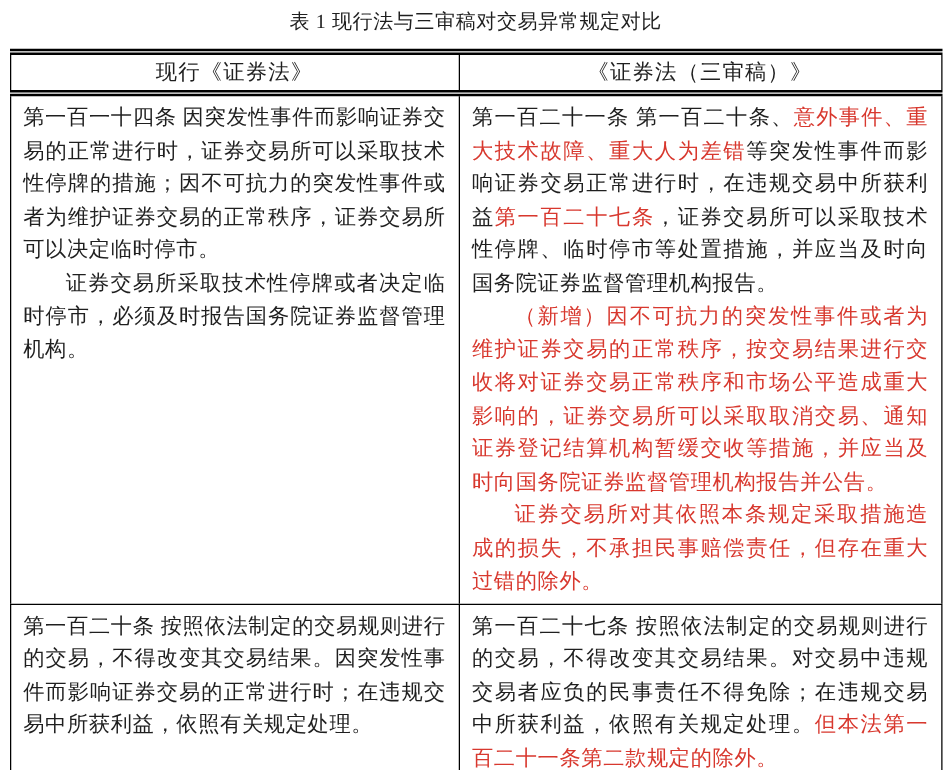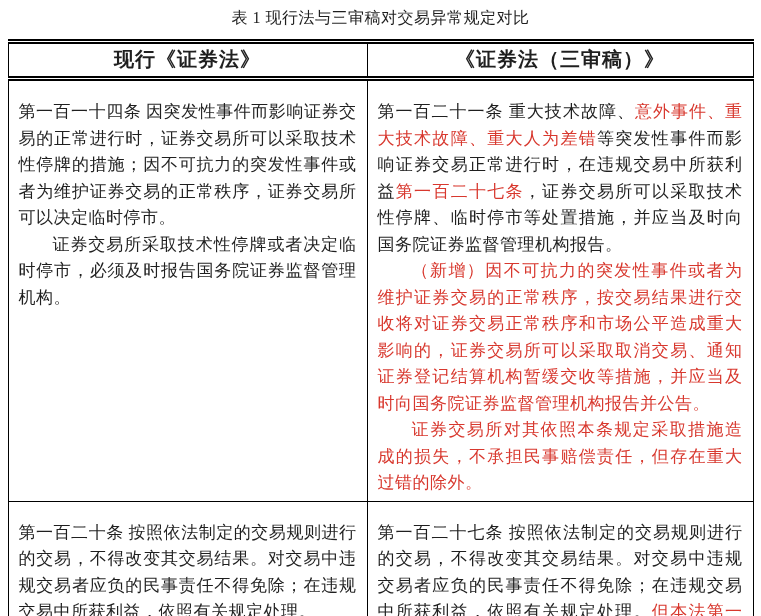--- a/index.html
+++ b/index.html
@@ -31,34 +31,34 @@
     width: 745px;
     margin: 11px auto 0 auto;
     border-left: 1.5px solid var(--line, #000);
     border-right: 1.5px solid var(--line, #000);
   }
   table.cmp-table col.col-current { width: 359px; }
   table.cmp-table col.col-draft   { width: 386px; }
   table.cmp-table th {
     border-top: 5px double var(--line, #000);
     border-bottom: 5px double var(--line, #000);
-    font-size: 20px;
-    font-weight: bold;
+    font-size: 17px;
+    font-weight: normal;
     text-align: center;
     padding: 2px 0 3px 0;
     letter-spacing: 1px;
   }
   table.cmp-table th + th,
   table.cmp-table td + td {
     border-left: 1.5px solid var(--line, #000);
   }
   table.cmp-table td {
     vertical-align: top;
     box-sizing: border-box;
-    padding: 18px 10px 4px 10px;
+    padding: 4px 10px 4px 10px;
     font-size: 17px;
     line-height: 26.5px;
     letter-spacing: 0.5px;
     text-align: justify;
   }
   table.cmp-table tbody tr.row-1 td {
     border-bottom: 1.5px solid var(--line, #000);
     height: 394px;
   }
   table.cmp-table tbody tr.row-2 td {
@@ -85,28 +85,28 @@
         <th>《证券法（三审稿）》</th>
       </tr>
     </thead>
     <tbody id="table-body">
         <tr class="row-1">
           <td>
             <p class="para"><span class="run">第一百一十四条 因突发性事件而影响证券交易的正常进行时，证券交易所可以采取技术性停牌的措施；因不可抗力的突发性事件或者为维护证券交易的正常秩序，证券交易所可以决定临时停市。</span></p>
             <p class="para indent"><span class="run">证券交易所采取技术性停牌或者决定临时停市，必须及时报告国务院证券监督管理机构。</span></p>
           </td>
           <td>
-            <p class="para"><span class="run">第一百二十一条 重大技术故障、</span><span class="run red">意外事件、重大技术故障、重大人为差错</span><span class="run">等突发性事件而影响证券交易正常进行时，在违规交易中所获利益</span><span class="run red">第一百二十七条</span><span class="run">，证券交易所可以采取技术性停牌、临时停市等处置措施，并应当及时向国务院证券监督管理机构报告。</span></p>
+            <p class="para"><span class="run">第一百二十一条 第一百二十条、</span><span class="run red">意外事件、重大技术故障、重大人为差错</span><span class="run">等突发性事件而影响证券交易正常进行时，在违规交易中所获利益</span><span class="run red">第一百二十七条</span><span class="run">，证券交易所可以采取技术性停牌、临时停市等处置措施，并应当及时向国务院证券监督管理机构报告。</span></p>
             <p class="para indent"><span class="run red">（新增）因不可抗力的突发性事件或者为维护证券交易的正常秩序，按交易结果进行交收将对证券交易正常秩序和市场公平造成重大影响的，证券交易所可以采取取消交易、通知证券登记结算机构暂缓交收等措施，并应当及时向国务院证券监督管理机构报告并公告。</span></p>
             <p class="para indent"><span class="run red">证券交易所对其依照本条规定采取措施造成的损失，不承担民事赔偿责任，但存在重大过错的除外。</span></p>
           </td>
         </tr>
         <tr class="row-2">
           <td>
-            <p class="para"><span class="run">第一百二十条 按照依法制定的交易规则进行的交易，不得改变其交易结果。对交易中违规交易者应负的民事责任不得免除；在违规交易中所获利益，依照有关规定处理。</span></p>
+            <p class="para"><span class="run">第一百二十条 按照依法制定的交易规则进行的交易，不得改变其交易结果。因突发性事件而影响证券交易的正常进行时；在违规交易中所获利益，依照有关规定处理。</span></p>
           </td>
           <td>
             <p class="para"><span class="run">第一百二十七条 按照依法制定的交易规则进行的交易，不得改变其交易结果。对交易中违规交易者应负的民事责任不得免除；在违规交易中所获利益，依照有关规定处理。</span><span class="run red">但本法第一百二十一条第二款规定的除外。</span></p>
           </td>
         </tr>
       </tbody>
   </table>
 </div>
 
 </body></html>

